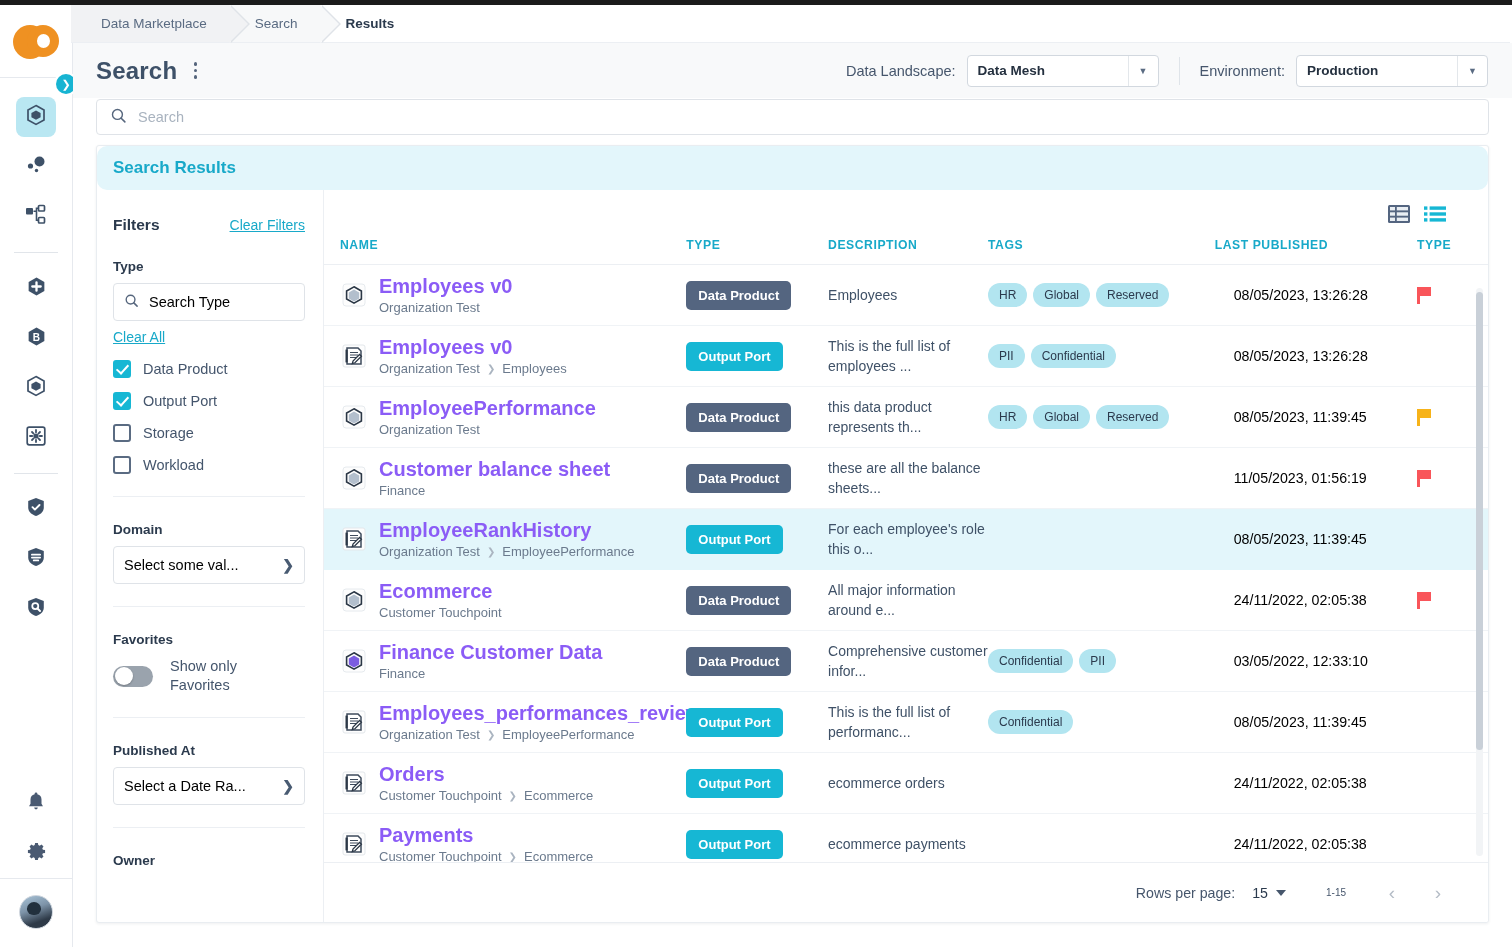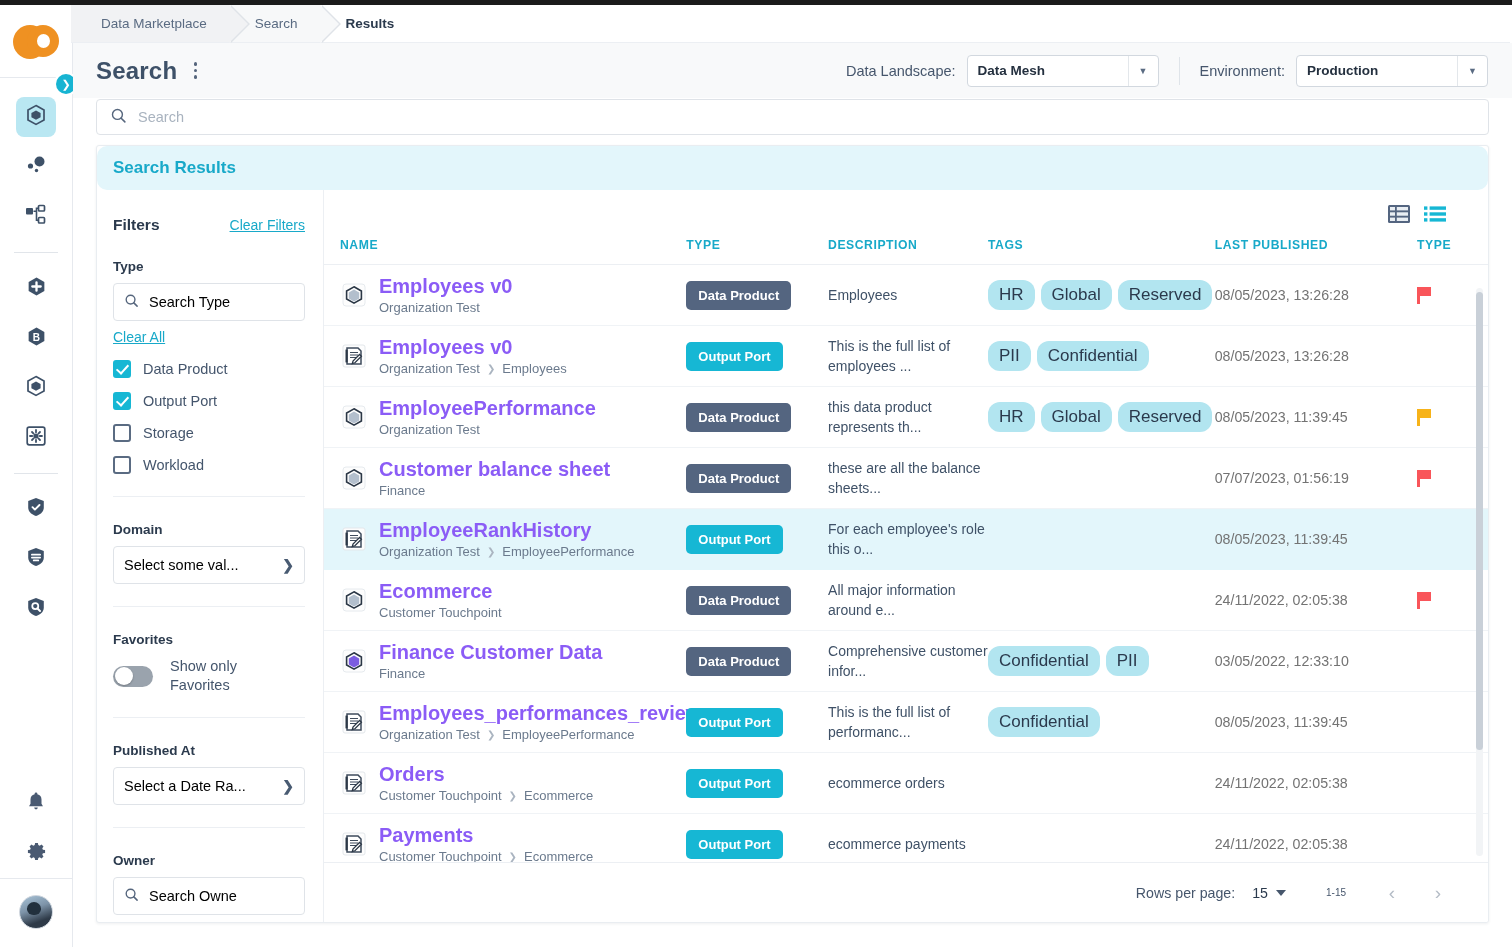--- a/index.html
+++ b/index.html
@@ -236,24 +236,24 @@
     font-size: 13px; color: #fff; font-weight: bold; white-space: nowrap;
   }
   .badge.dp { background: #546580; }
   .badge.op { background: #16b7d4; }
 
   .desc { font-size: 14px; color: #3f5167; line-height: 20px; }
 
   .tagwrap { display: flex; flex-wrap: wrap; gap: 6px; }
   .tag {
     background: #b2e5f0; color: #2b3a4d; border-radius: 12px;
-    font-size: 17px; padding: 5px 11px; white-space: nowrap;
-  }
-
-  .date { font-size: 14.2px; color: #737373; white-space: nowrap; }
+    font-size: 12px; padding: 5px 11px; white-space: nowrap;
+  }
+
+  .date { font-size: 14.2px; color: #000000; white-space: nowrap; margin-left: 19px; }
 
   .flagwrap { display: flex; }
   .flag { position: relative; width: 15px; height: 17px; }
   .flag .pole { position: absolute; left: 0; top: 0; width: 2.6px; height: 17px; }
   .flag .cloth { position: absolute; left: 2.2px; top: 0.5px; width: 12px; height: 8.5px; }
 
   
   .vscroll {
     position: absolute; right: 5px; top: 54px; width: 7px; height: 458px;
     background: #c9d0d8; border-radius: 4px;
@@ -527,29 +527,20 @@
 
       <div class="f-group-title">Published At</div>
       <div class="f-input">
         <span class="ph" style="margin-left:0">Select a Date Ra...</span>
         <span class="chev">❯</span>
       </div>
 
       <div class="f-div"></div>
 
       <div class="f-group-title">Owner</div>
-      <div class="f-input">
-        <span>
-          <svg width="15" height="15" viewBox="0 0 24 24">
-              <circle cx="10.5" cy="10.5" r="7" fill="none" stroke="#56667d" stroke-width="2.2"></circle>
-              <path d="M15.8 15.8 21 21" stroke="#56667d" stroke-width="2.4" stroke-linecap="round"></path>
-            </svg>
-        </span>
-        <span class="ph">Search Owne</span>
-      </div>
       
     </div>
 
     <div class="tablearea">
       <div class="viewtoggle">
         <span class="vt-icon">
           <svg width="22" height="18" viewBox="0 0 22 18">
             <rect x="0" y="0" width="22" height="18" rx="1.5" fill="#546580"></rect>
             <rect x="2" y="2" width="5" height="3.4" fill="#e9eef3"></rect>
               <rect x="8.8" y="2" width="11.2" height="3.4" fill="#e9eef3"></rect>
@@ -689,21 +680,21 @@
                     <span class="nametxt"><span class="n">Customer balance sheet</span><span class="sub">
                         <span>Finance</span>
                       </span></span>
                   </div>
                 </td>
                 <td class="col-type"><span class="badge dp">Data Product</span></td>
                 <td class="col-desc"><span class="desc">these are all the balance sheets...</span></td>
                 <td class="col-tags">
                   <span class="tagwrap"></span>
                 </td>
-                <td class="col-date"><span class="date">07/07/2023, 01:56:19</span></td>
+                <td class="col-date"><span class="date">11/05/2023, 01:56:19</span></td>
                 <td class="col-flag">
                   <span class="flagwrap">
                     <span class="flag">
                       <span class="pole" style="background:#f9555a"></span>
                       <span class="cloth" style="background:#f9555a"></span>
                     </span>
                   </span>
                 </td>
               </tr>
               <tr class="hl">

